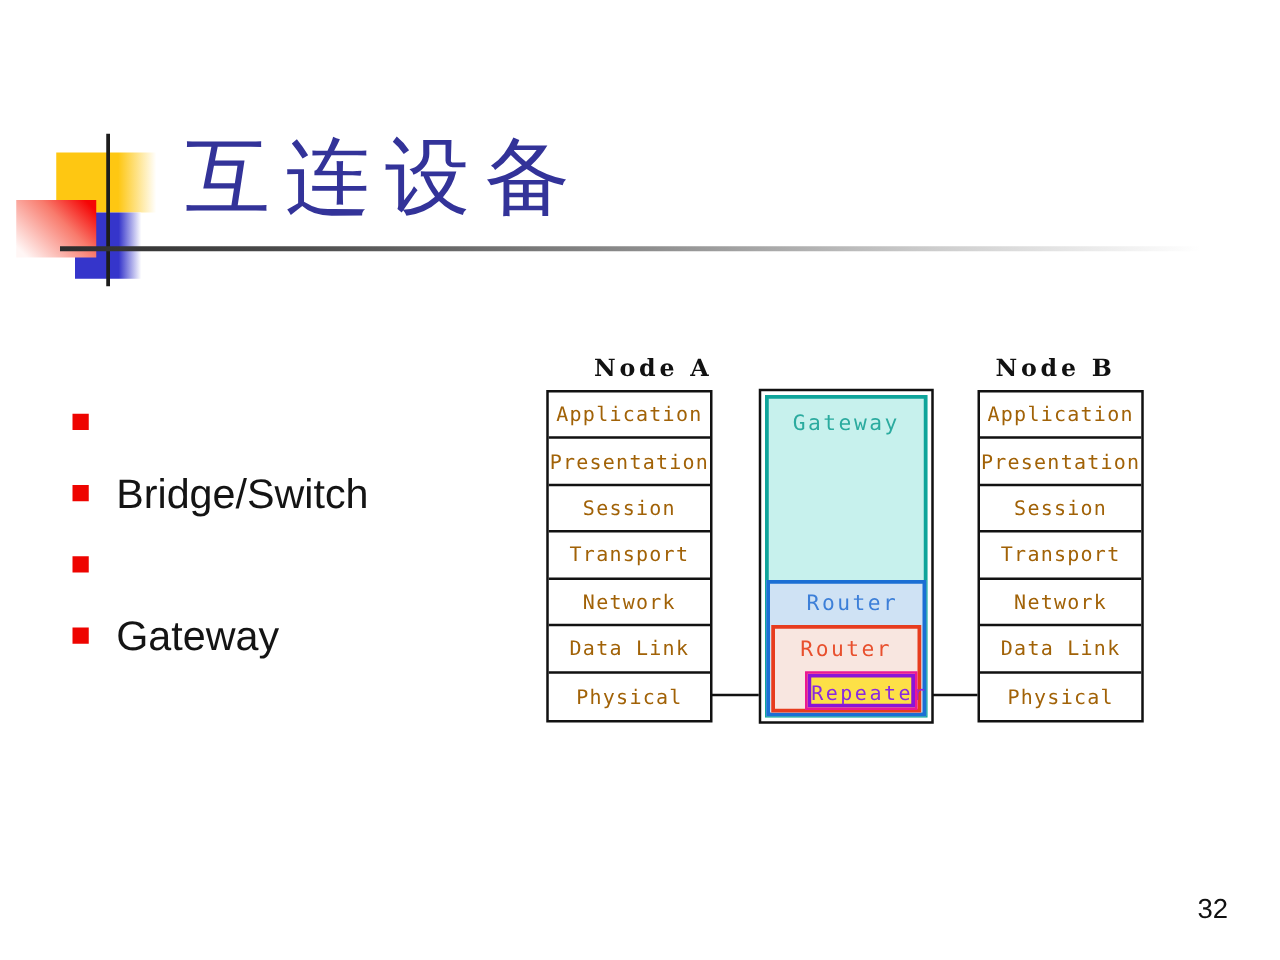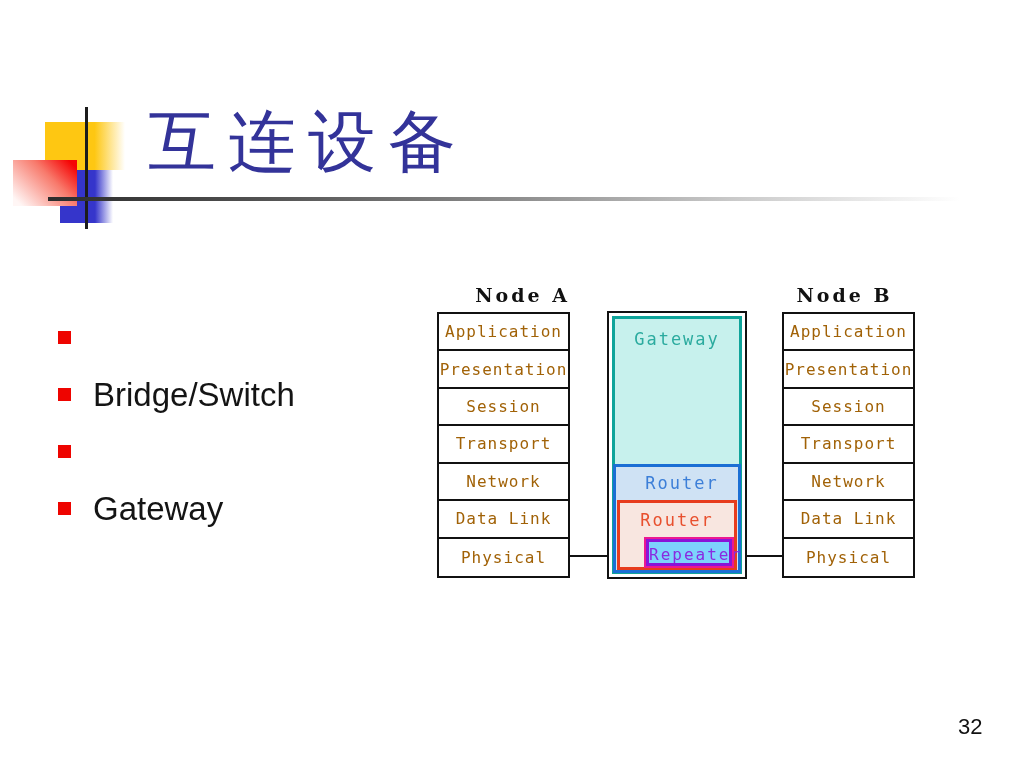--- a/index.html
+++ b/index.html
@@ -48,21 +48,21 @@
   .gateway-box{position:absolute;left:3px;top:3px;right:3px;bottom:3px;
     border:3px solid #0ea49a;background:#c7f1ed;box-sizing:border-box;}
   .gateway-box .dev-label{color:#2bab9f;padding-top:10px;}
   .router-box{position:absolute;left:4px;right:4px;top:151px;bottom:4px;
     border:3px solid #1b6fd4;background:#cfe2f4;box-sizing:border-box;}
   .router-box .dev-label{color:#3c7fd8;line-height:33px;padding-left:10px;}
   .bridge-box{position:absolute;left:8px;right:8px;top:187px;bottom:7px;
     border:3px solid #e73c1e;background:#f8e6e0;box-sizing:border-box;}
   .bridge-box .dev-label{color:#e8502e;line-height:34px;}
   .repeater-box{position:absolute;left:13px;right:13px;top:226px;bottom:11px;
-    border:3px solid #8a14d8;outline:2px solid #ec1892;background:#7dd3fc;box-sizing:border-box;margin-left:24px;}
+    border:3px solid #8a14d8;outline:2px solid #ec1892;background:#fde047;box-sizing:border-box;margin-left:24px;}
   .repeater-box .dev-label{color:#8a2ae0;line-height:25px;font-size:16px;}
   
   .connector{position:absolute;top:555px;height:2px;background:#111;}
   #connector-left{left:569px;width:38px;}
   #connector-right{left:746px;width:36px;}
   
   .page-number{position:absolute;left:958px;top:714px;font-size:22px;color:#111;}
 </style>
 </head>
 <body>

